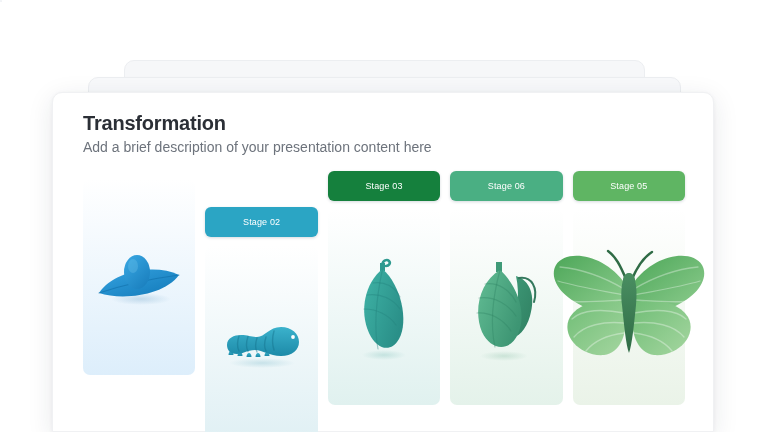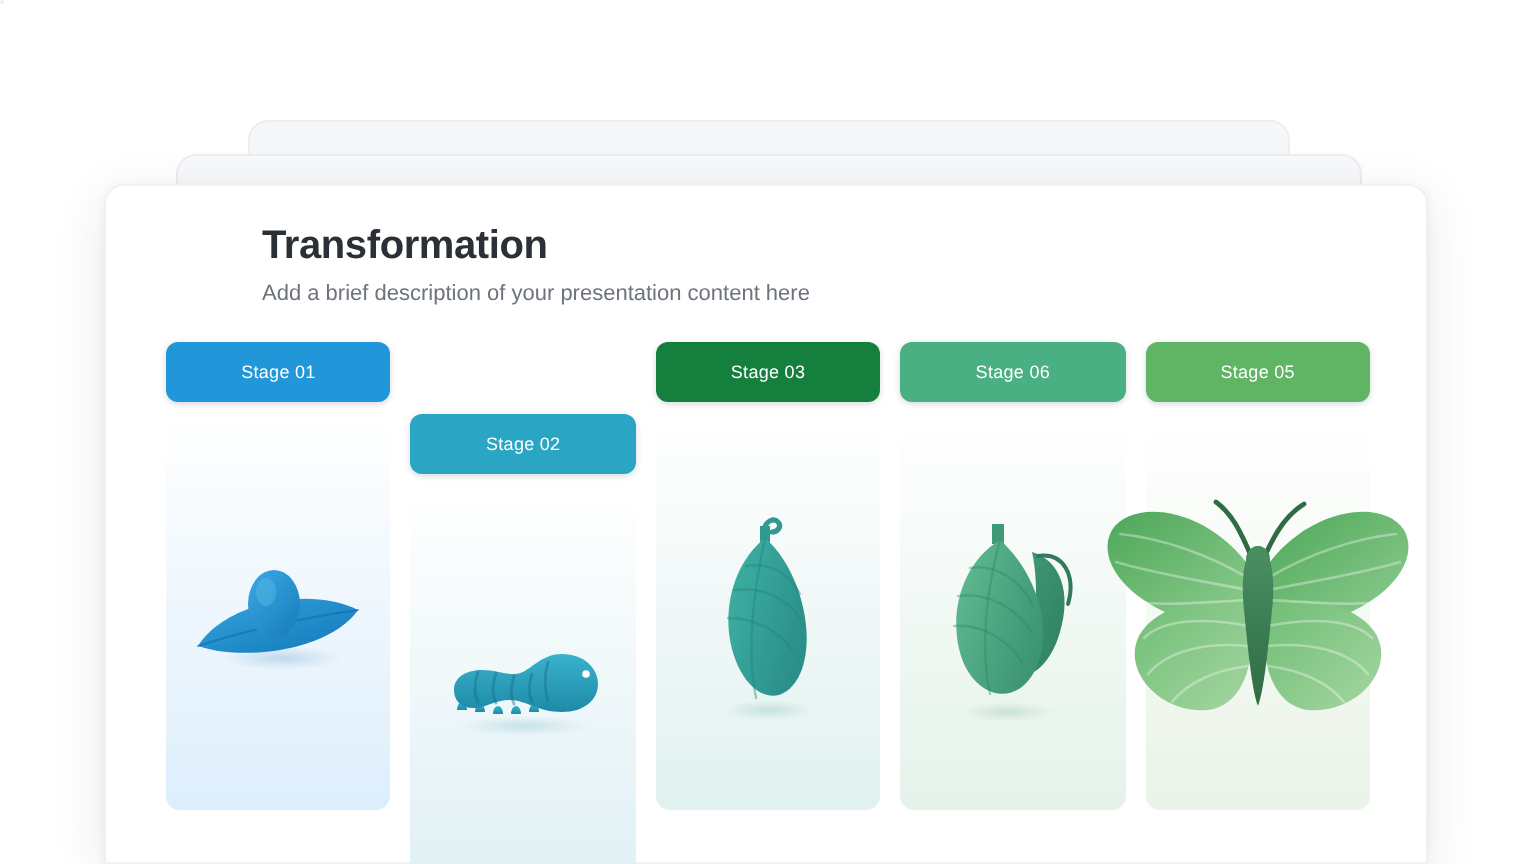--- a/index.html
+++ b/index.html
@@ -54,32 +54,31 @@
                 0 1px 4px rgba(30, 40, 60, 0.05);
     box-sizing: border-box;
   }
 
   
   #card-header {
     position: absolute;
     left: 30px;
     top: 18px;
     right: 30px;
-    margin-left: 48px;
   }
   #page-title {
     font-size: 20px;
     font-weight: bold;
     color: #2b2f36;
     letter-spacing: -0.2px;
     line-height: 24px;
     margin: 0;
   }
   #page-subtitle {
-    font-size: 11px;
+    font-size: 14px;
     color: #6d737c;
     line-height: 16px;
     margin: 4px 0 0 0;
   }
 
   
   #stages-row {
     position: absolute;
     left: 30px;
     top: 78px;
@@ -140,21 +139,20 @@
 <div id="main-card">
 
   <div id="card-header">
     <div id="page-title" style="color: rgb(43, 47, 54);">Transformation</div>
     <div id="page-subtitle" style="color: rgb(109, 115, 124);">Add a brief description of your presentation content here</div>
   </div>
 
   <div id="stages-row">
 
     <div class="stage-col" id="col-1">
-      <div class="stage-badge" style="background: rgb(33, 150, 217);">Stage 01</div>
       <div class="stage-panel" style="background: linear-gradient(rgb(255, 255, 255) 0%, rgb(221, 238, 251) 100%);">
         <svg class="stage-art" id="art-1" width="92" height="64" viewBox="0 0 92 64">
           <defs>
             <linearGradient id="g-leaf1" x1="0" y1="0" x2="1" y2="1">
               <stop offset="0%" stop-color="#35a3e0"></stop>
               <stop offset="100%" stop-color="#1178b8"></stop>
             </linearGradient>
             <linearGradient id="g-egg1" x1="0" y1="0" x2="0.8" y2="1">
               <stop offset="0%" stop-color="#3aa9e4"></stop>
               <stop offset="100%" stop-color="#1a7fbe"></stop>

